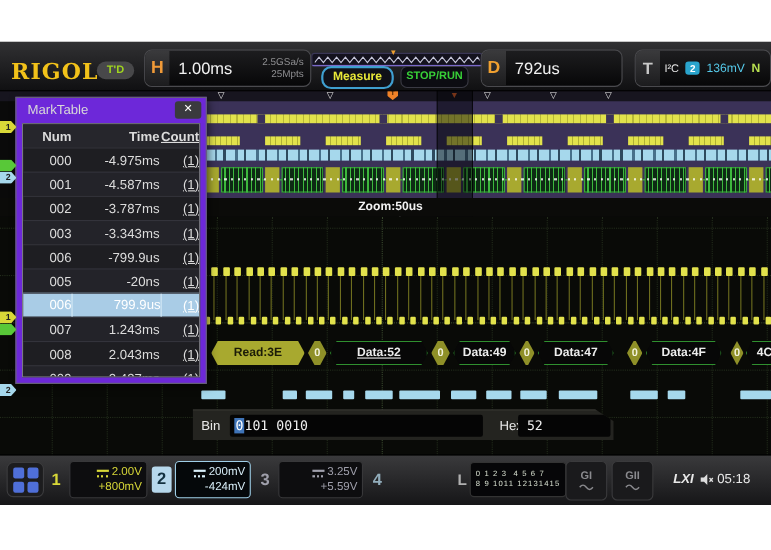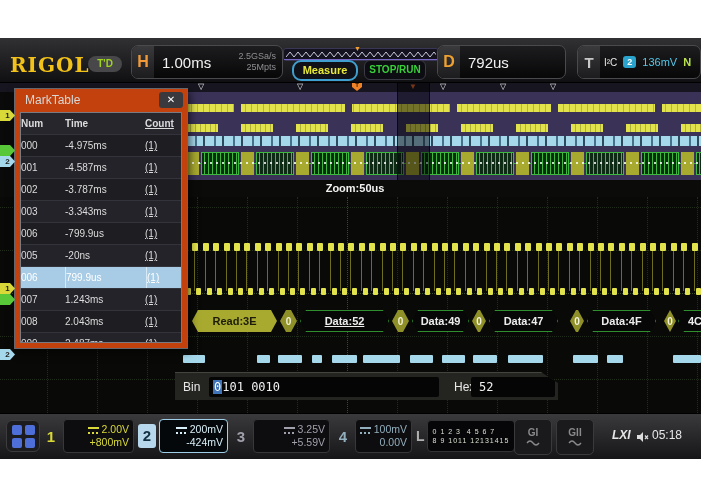--- a/index.html
+++ b/index.html
@@ -58,30 +58,30 @@
   
   .bhbar{position:absolute;left:175px;top:334px;width:383px;height:28px;background:#242420;
         border-top:1px solid #44443e;z-index:3;
         clip-path:polygon(0 0,366px 0,383px 11px,383px 28px,0 28px);}
   .bhlabel{position:absolute;top:7px;color:#e8e8e8;font-size:12px;}
   .bhfield{position:absolute;top:4px;height:20px;background:#050505;border-radius:2px;
         font-family:"DejaVu Sans Mono",monospace;font-size:12px;color:#f0f0f0;line-height:20px;}
   .binhead{background:#3f74b8;color:#fff;padding:0 1px;}
 
   
-  .popup{position:absolute;left:14px;top:50px;width:172px;height:259px;background:#c2410c;
+  .popup{position:absolute;left:14px;top:50px;width:172px;height:259px;background:#6d28d9;
         border:1px solid #66666e;box-shadow:2px 3px 8px rgba(0,0,0,.6);z-index:10;}
   .ptitle{position:absolute;left:10px;top:4px;color:#d8d8d8;font-size:12px;}
   .pclose{position:absolute;right:4px;top:3px;width:24px;height:16px;background:#3a3a3e;border-radius:3px;
         color:#fff;font-size:10px;text-align:center;line-height:16px;}
   .ptable{position:absolute;left:5px;top:23px;right:5px;bottom:5px;border:1px solid #7a7a82;
         background:#1e1e22;overflow:hidden;}
   .prow{display:flex;height:21px;align-items:center;border-top:1px solid #33333b;}
   .prow.head{border-top:none;font-weight:bold;color:#ececec;font-size:11.5px;background:#26262c;}
-  .prow div{text-align:left;font-size:10px;color:#dcdcdc;}
+  .prow div{text-align:right;font-size:12px;color:#dcdcdc;}
   .c0{width:44px;} .c1{width:80px;} .c2{width:36px;flex:1;text-decoration:underline;}
   .prow.alt{background:#232329;}
   .prow.sel{background:#a9cce6;}
   .prow.sel div{color:#ffffff;}
   .prow.sel .c0,.prow.sel .c1{border-right:1px solid #d5e9f6;height:21px;line-height:21px;}
 
   
   .tag{position:absolute;left:0;width:15px;height:11px;z-index:11;
         clip-path:polygon(0 0,10px 0,15px 50%,10px 100%,0 100%);
         font-size:8px;font-weight:bold;color:#222;display:flex;align-items:center;justify-content:center;}
@@ -512,27 +512,20 @@
           <span class="l1">
               <i class="dc"></i>
               <span>3.25V</span>
             </span>
           <span>+5.59V</span>
         </div>
       </div>
 
       <div class="chb ch4" style="left:334px;width:78px;">
         <div class="chnum">4</div>
-        <div class="chbox">
-          <span class="l1">
-              <i class="dc"></i>
-              <span>100mV</span>
-            </span>
-          <span>0.00V</span>
-        </div>
       </div>
 
       <div class="lblk">
         <div class="lnum">L</div>
         <div class="ladigits">
           <div>0 1 2 3  4 5 6 7</div>
           <div>8 9 1011 12131415</div>
         </div>
       </div>
 

